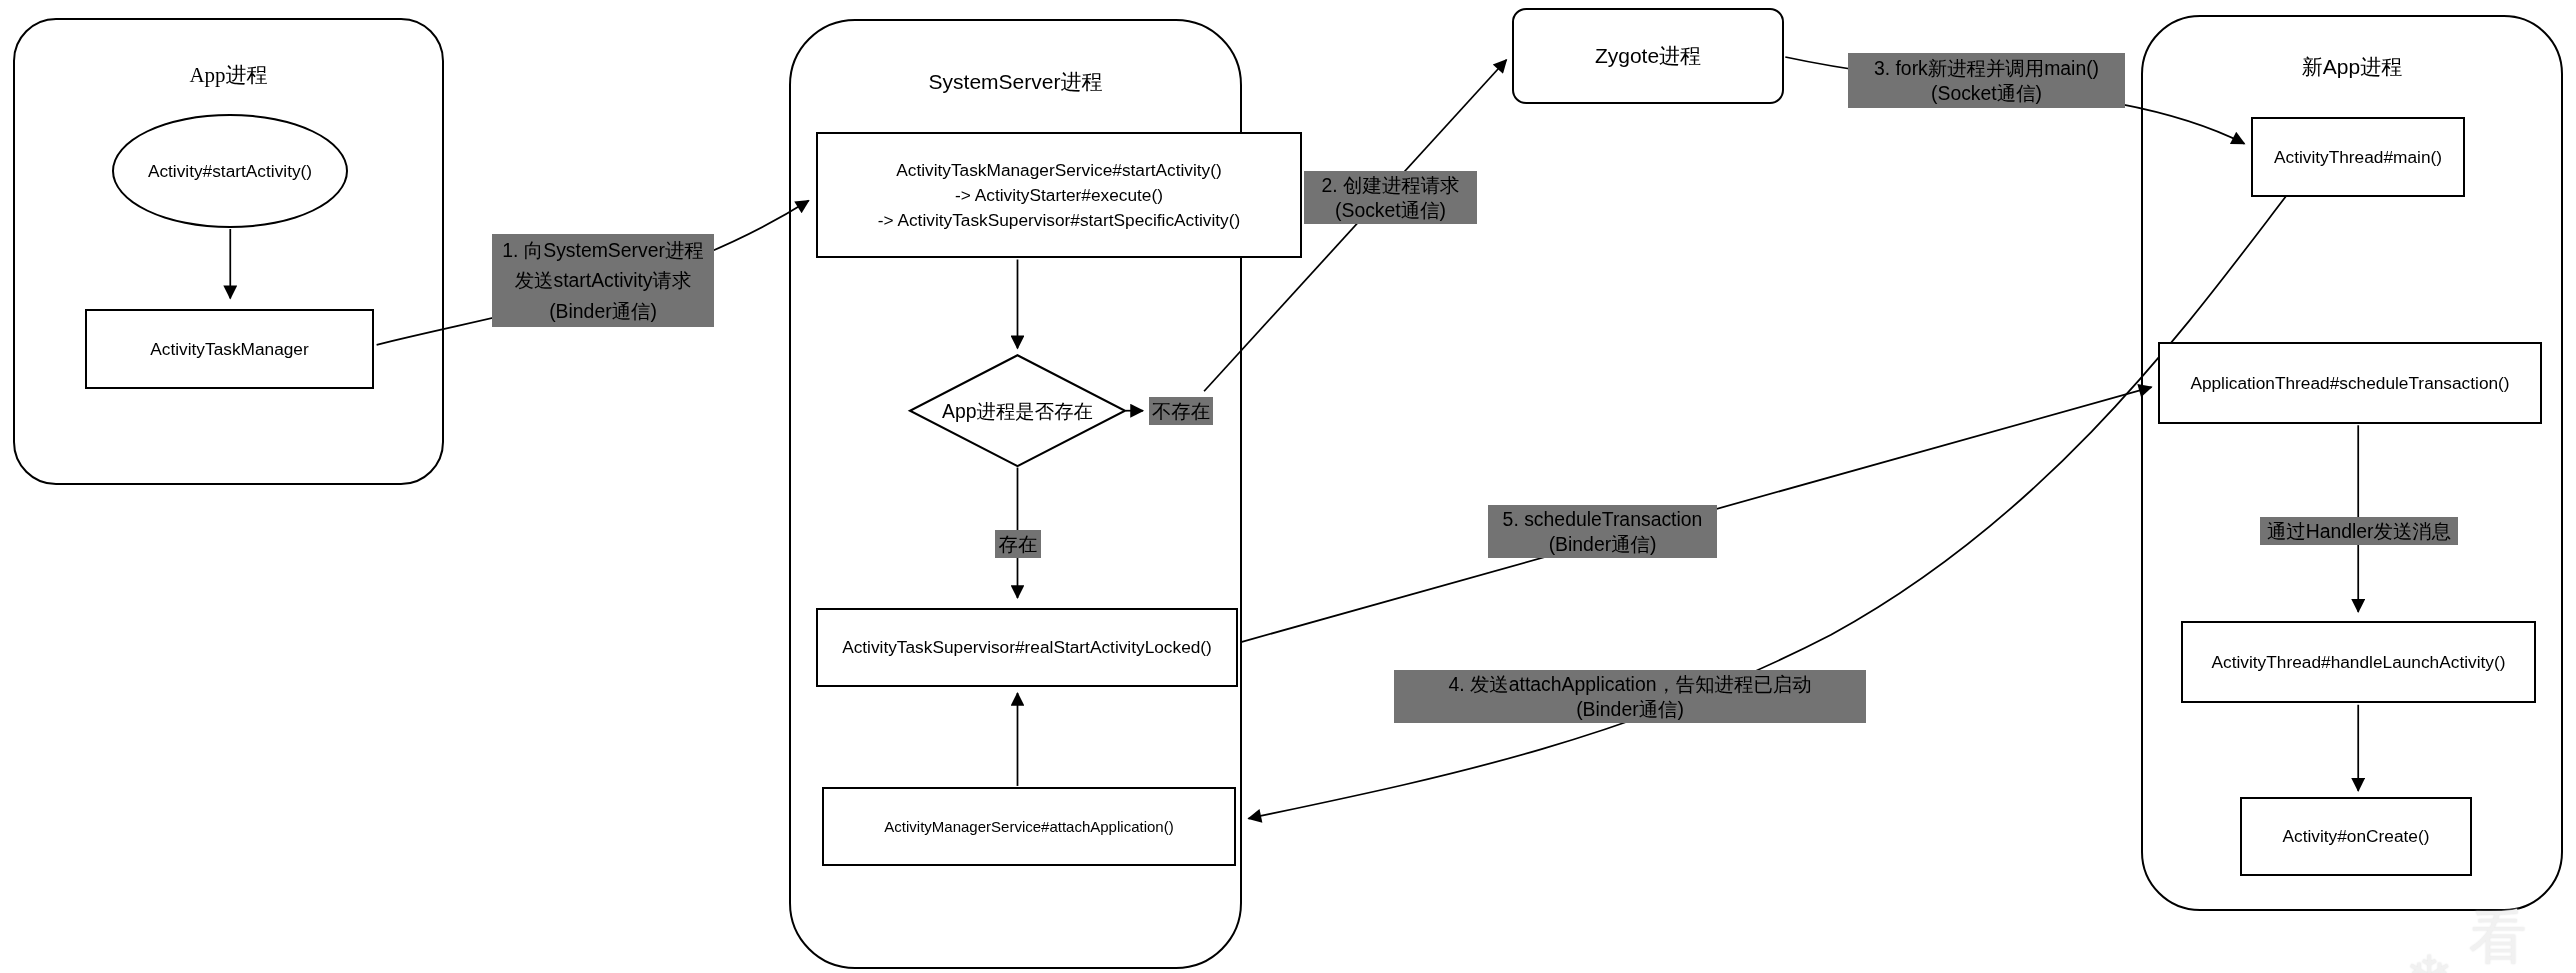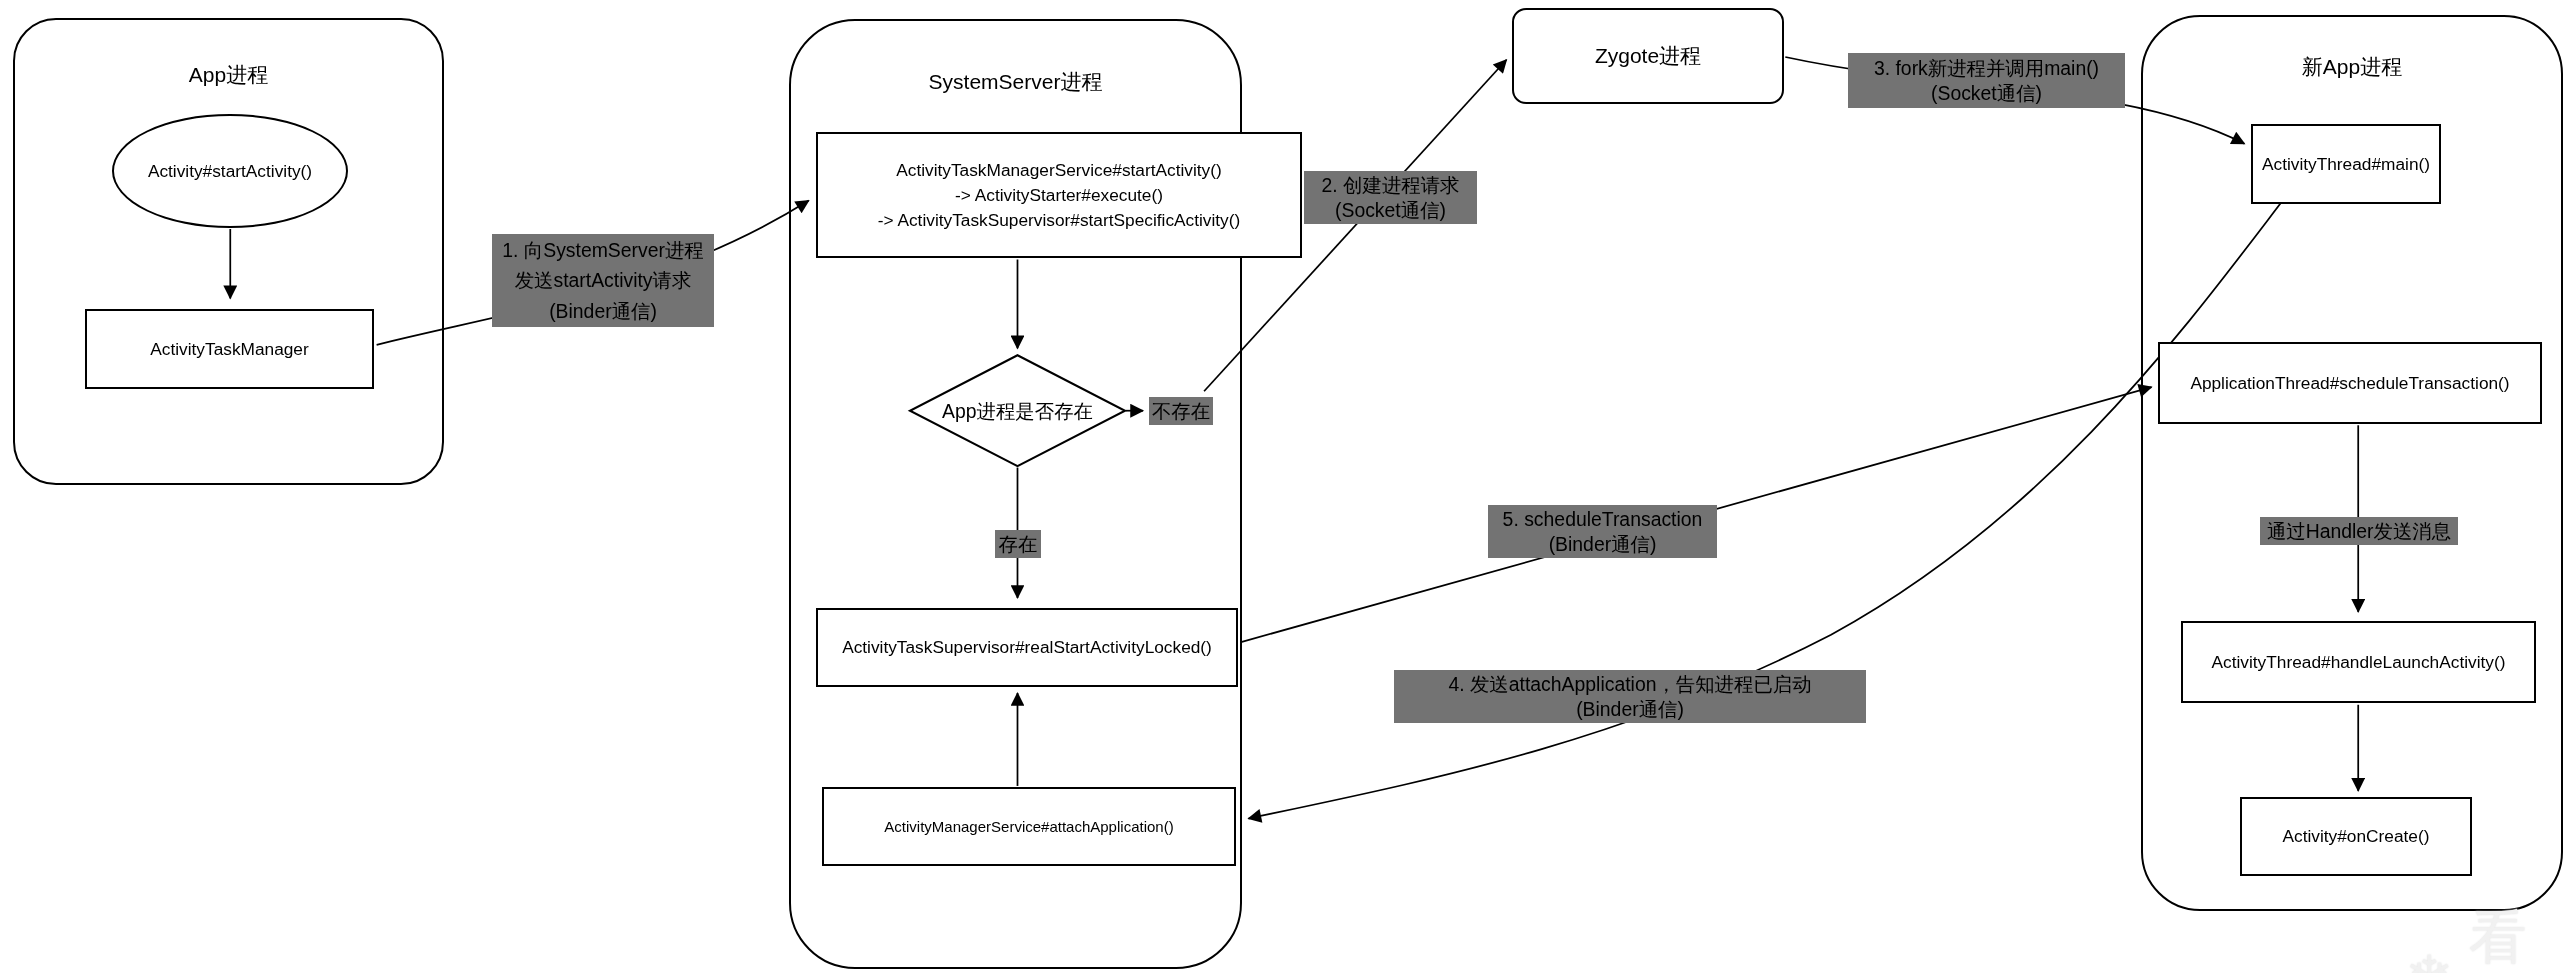--- a/index.html
+++ b/index.html
@@ -20,21 +20,21 @@
   .big-gap{line-height:30.5px;}
   .watermark{position:absolute;display:flex;align-items:center;gap:11px;font-size:58px;
              color:#f1f1f1;text-shadow:0 0 2.1px #e2e2e2;z-index:5;letter-spacing:4.2px;}
 </style>
 </head>
 <body>
 
 <div class="canvas">
 
   <div class="container" style="left:13px;top:18px;width:431px;height:467px;border-radius:43px;"></div>
-  <div class="ctitle" style="left:13px;top:61px;width:431px;">App进程</div>
+  <div class="ctitle" style="left:13px;top:61px;width:431px;font-family:Liberation Serif, serif;">App进程</div>
 
   <div class="container" style="left:789px;top:19.4px;width:453px;height:950px;border-radius:66px;"></div>
   <div class="ctitle" style="left:789px;top:68px;width:453px;">SystemServer进程</div>
 
   <div class="container" style="left:2141px;top:14.6px;width:422px;height:896px;border-radius:59px;"></div>
   <div class="ctitle" style="left:2141px;top:53px;width:422px;">新App进程</div>
 
   <svg class="edges" width="2576" height="974" viewBox="0 0 3714 1404">
     <defs>
       <marker id="arrow" viewBox="0 0 10 10" refX="9.2" refY="5" markerWidth="30" markerHeight="20" markerUnits="userSpaceOnUse" orient="auto-start-reverse">
@@ -81,21 +81,21 @@
   </div>
 
   <div class="node" style="left:822px;top:787px;width:414px;height:79px;font-size:15px;">
     <span>ActivityManagerService#attachApplication()</span>
   </div>
 
   <div class="node" style="left:1512px;top:8.3px;width:272px;height:96px;border-radius:14px;font-size:21px;">
     <span>Zygote进程</span>
   </div>
 
-  <div class="node" style="left:2251px;top:124px;width:190px;height:80px;">
+  <div class="node" style="left:2251px;top:117px;width:214px;height:80px;">
     <span>ActivityThread#main()</span>
   </div>
 
   <div class="node" style="left:2158px;top:342px;width:384px;height:82px;font-size:17.3px;">
     <span>ApplicationThread#scheduleTransaction()</span>
   </div>
 
   <div class="node" style="left:2181px;top:621px;width:355px;height:82px;font-size:17.3px;">
     <span>ActivityThread#handleLaunchActivity()</span>
   </div>

